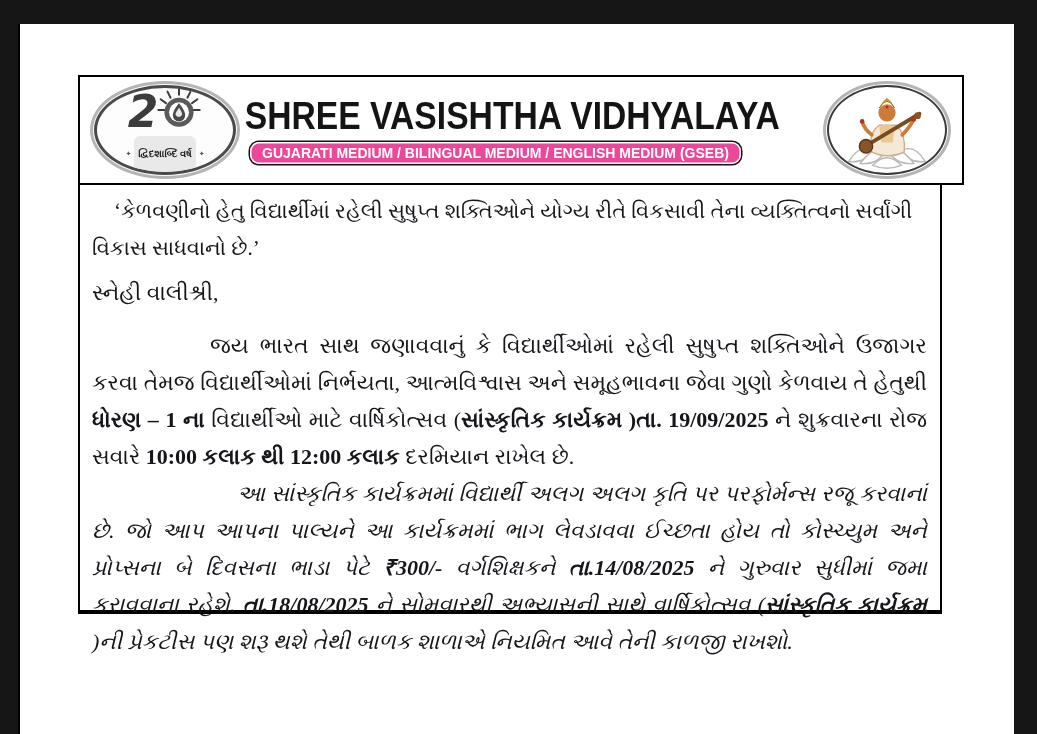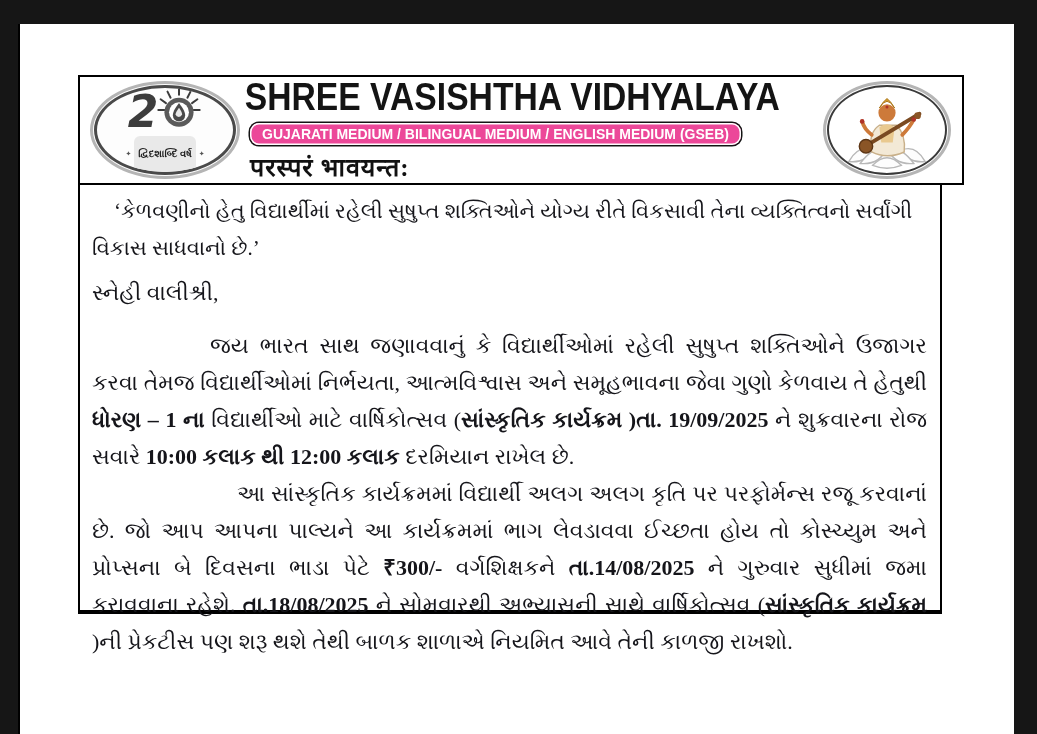--- a/index.html
+++ b/index.html
@@ -78,21 +78,21 @@
   .body-box {
     position:absolute; left:58px; top:159px; width:864px; height:431px;
     border:2px solid #000; border-bottom-width:4px;
     background:#fff;
     padding:8px 13px 0 12px;
     font-size:22px; line-height:37px; color:#15151a;
   }
   .quote { text-indent:22px; font-size:21px; margin-bottom:7px; }
   .salutation { margin-bottom:16px; }
   .para1 { text-indent:118px; text-align:justify; }
-  .para2 { text-indent:145px; text-align:justify; }
+  .para2 { text-indent:145px; text-align:justify;font-style:italic; }
   b { font-weight:bold; }
 </style>
 </head>
 <body>
 
 <div class="page">
 
   <div class="header-box">
 
     <div class="logo-wrap">
@@ -124,21 +124,20 @@
             <span class="anniv-star">✦</span>
           </div>
           <div class="anniv-sub"></div>
         </div>
       </div>
     </div>
 
     <div class="head-center">
       <div class="school-name">SHREE VASISHTHA VIDHYALAYA</div>
       <div class="medium-badge">GUJARATI MEDIUM / BILINGUAL MEDIUM / ENGLISH MEDIUM (GSEB)</div>
-      <div class="motto">परस्परं भावयन्त:</div>
     </div>
 
     <div class="logo-wrap" style="flex-basis:150px">
       <div class="saras-outer">
         <div class="saras-inner">
           <svg width="116" height="86" viewBox="0 0 120 90">
 
             <g stroke="#b8b8b8" stroke-width="1.5" fill="#fdfdfd">
               <path d="M20 78 Q30 60 45 66 Q38 80 20 78 Z"></path>
               <path d="M100 78 Q90 60 75 66 Q82 80 100 78 Z"></path>

